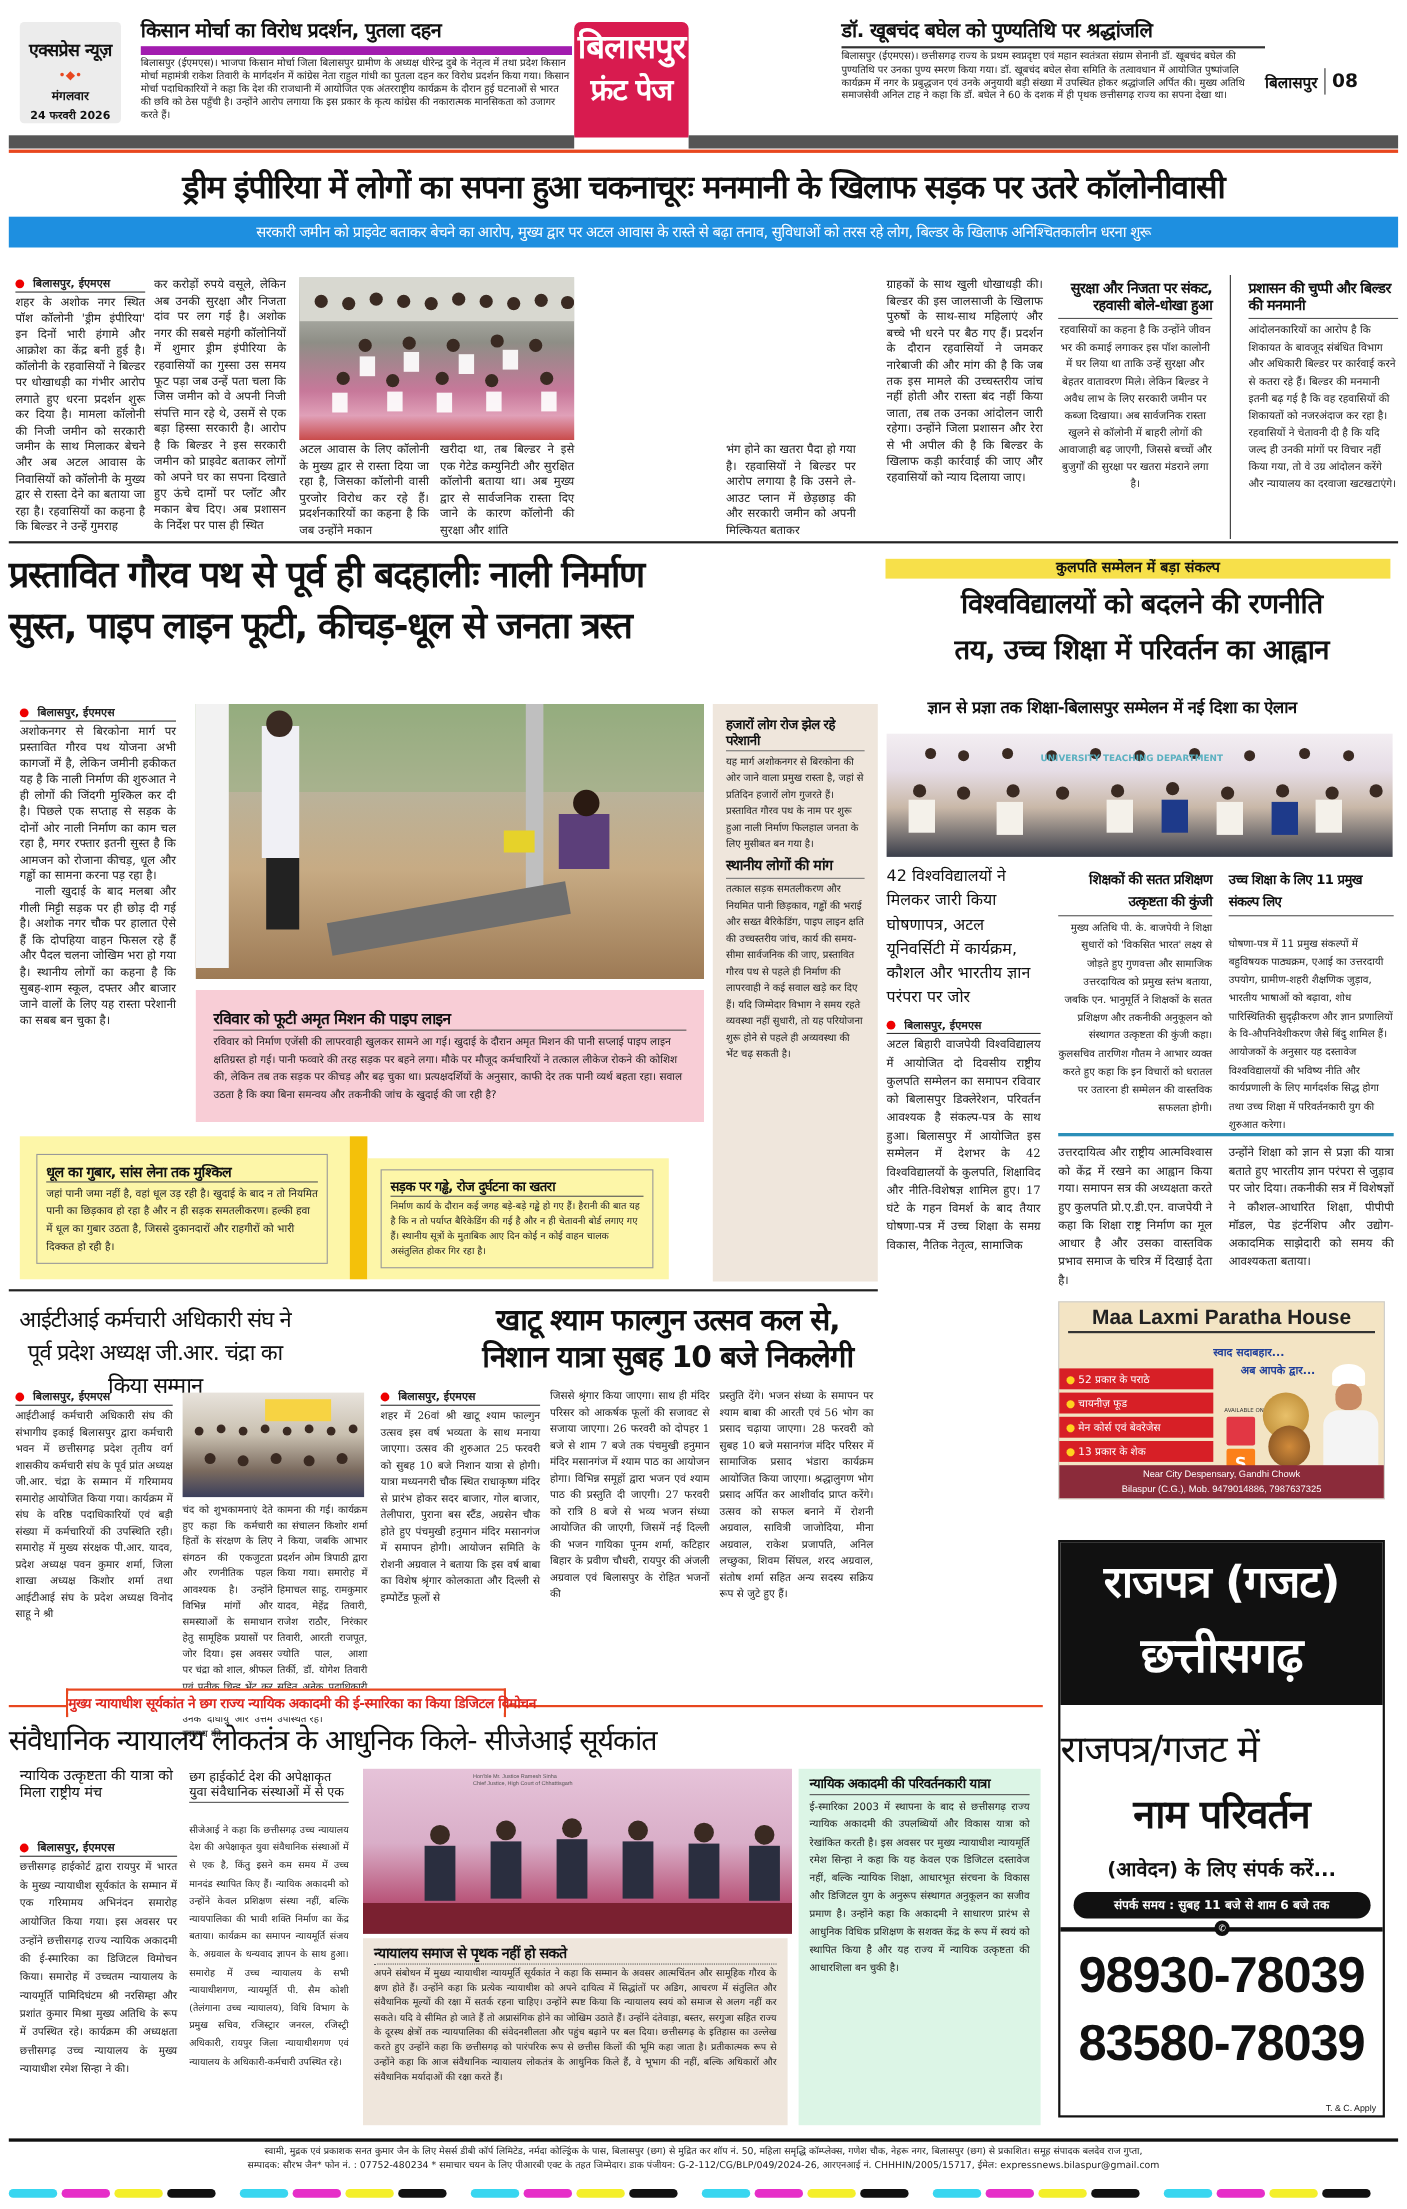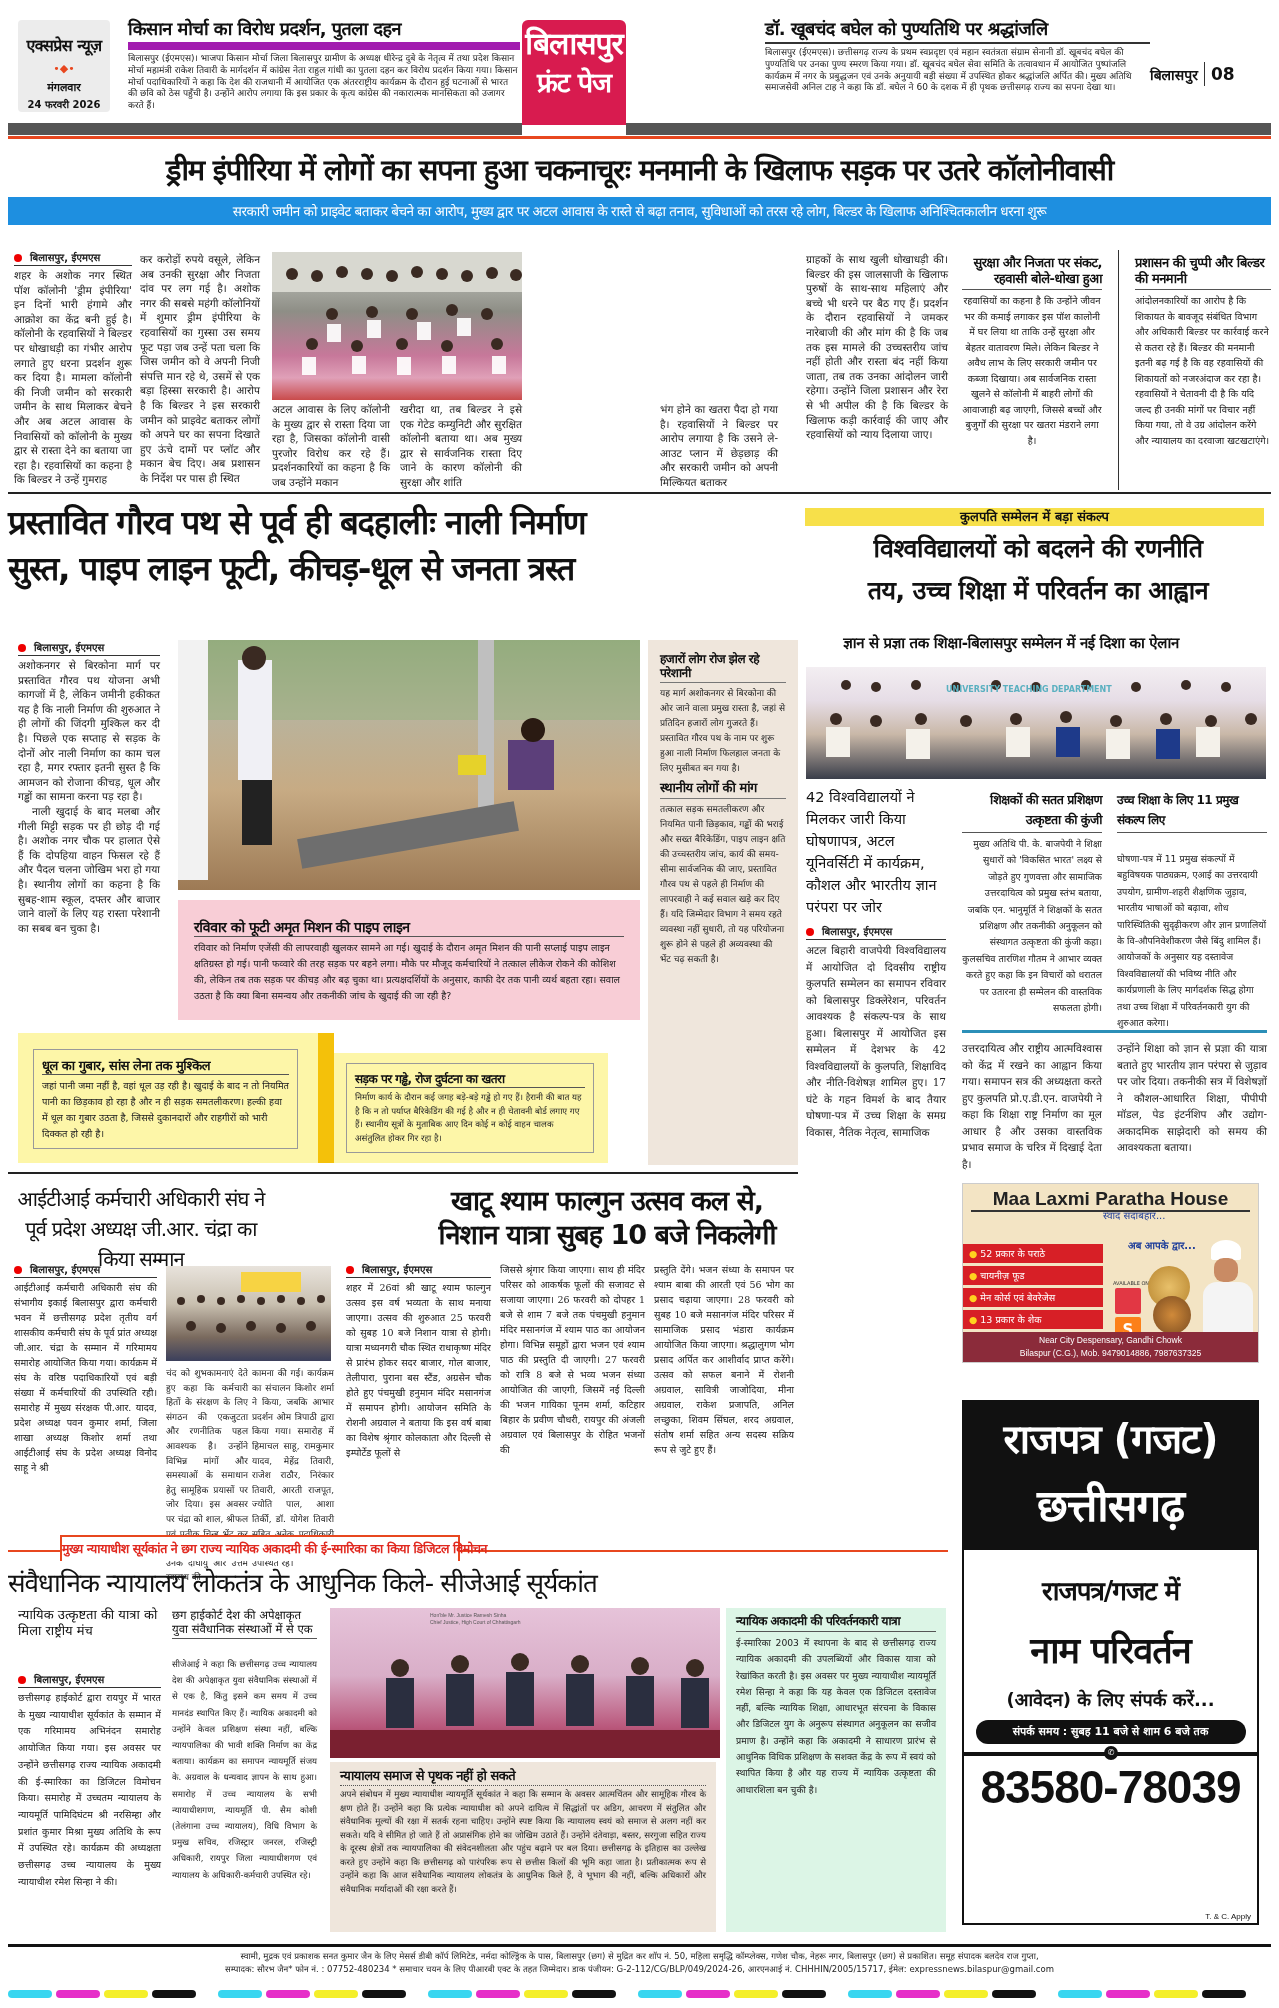--- a/index.html
+++ b/index.html
@@ -257,21 +257,21 @@
 </div>
 <div class="abs" style="left:346px;top:1262px;width:145px">
   <div class="dateline"><span class="dot"></span><span>बिलासपुर, ईएमएस</span></div>
   <div class="bodytext" style="font-size:9.5px;line-height:15px">शहर में 26वां श्री खाटू श्याम फाल्गुन उत्सव इस वर्ष भव्यता के साथ मनाया जाएगा। उत्सव की शुरुआत 25 फरवरी को सुबह 10 बजे निशान यात्रा से होगी। यात्रा मध्यनगरी चौक स्थित राधाकृष्ण मंदिर से प्रारंभ होकर सदर बाजार, गोल बाजार, तेलीपारा, पुराना बस स्टैंड, अग्रसेन चौक होते हुए पंचमुखी हनुमान मंदिर मसानगंज में समापन होगी। आयोजन समिति के रोशनी अग्रवाल ने बताया कि इस वर्ष बाबा का विशेष श्रृंगार कोलकाता और दिल्ली से इम्पोर्टेड फूलों से</div>
 </div>
 <div class="abs bodytext" style="left:500px;top:1262px;width:145px;font-size:9.5px;line-height:15px">जिससे श्रृंगार किया जाएगा। साथ ही मंदिर परिसर को आकर्षक फूलों की सजावट से सजाया जाएगा। 26 फरवरी को दोपहर 1 बजे से शाम 7 बजे तक पंचमुखी हनुमान मंदिर मसानगंज में श्याम पाठ का आयोजन होगा। विभिन्न समूहों द्वारा भजन एवं श्याम पाठ की प्रस्तुति दी जाएगी। 27 फरवरी को रात्रि 8 बजे से भव्य भजन संध्या आयोजित की जाएगी, जिसमें नई दिल्ली की भजन गायिका पूनम शर्मा, कटिहार बिहार के प्रवीण चौधरी, रायपुर की अंजली अग्रवाल एवं बिलासपुर के रोहित भजनों की</div>
 <div class="abs bodytext" style="left:654px;top:1262px;width:140px;font-size:9.5px;line-height:15px">प्रस्तुति देंगे। भजन संध्या के समापन पर श्याम बाबा की आरती एवं 56 भोग का प्रसाद चढ़ाया जाएगा। 28 फरवरी को सुबह 10 बजे मसानगंज मंदिर परिसर में सामाजिक प्रसाद भंडारा कार्यक्रम आयोजित किया जाएगा। श्रद्धालुगण भोग प्रसाद अर्पित कर आशीर्वाद प्राप्त करेंगे। उत्सव को सफल बनाने में रोशनी अग्रवाल, सावित्री जाजोदिया, मीना अग्रवाल, राकेश प्रजापति, अनिल लच्छुका, शिवम सिंघल, शरद अग्रवाल, संतोष शर्मा सहित अन्य सदस्य सक्रिय रूप से जुटे हुए हैं।</div>
 
 <div class="abs" style="left:962px;top:1183px;width:297px;height:180px;background:#f3e4c4;border:1px solid #ccc">
   <div style="font-family:'Liberation Sans',sans-serif;font-weight:bold;font-size:19px;text-align:center;margin-top:4px;border-bottom:2px solid #333;margin-left:8px;margin-right:8px;color:#222">Maa Laxmi Paratha House</div>
-  <div style="position:absolute;left:140px;top:24px;font-size:10px;color:#1f3e9a;font-weight:normal">स्वाद सदाबहार...</div>
+  <div style="position:absolute;left:140px;top:38px;font-size:10px;color:#1f3e9a;font-weight:bold">स्वाद सदाबहार...</div>
   <div style="position:absolute;left:165px;top:54px;font-size:10px;color:#1f3e9a;font-weight:bold">अब आपके द्वार...</div>
   <div style="position:absolute;left:0;top:60px;width:140px">
     <div style="background:#d71f26;color:#fff;font-size:9.5px;padding:3px 6px;margin-bottom:3px"><span style="color:#ffd21f">●</span> <span>52 प्रकार के पराठे</span></div>
     <div style="background:#d71f26;color:#fff;font-size:9.5px;padding:3px 6px;margin-bottom:3px"><span style="color:#ffd21f">●</span> <span>चायनीज़ फूड</span></div>
     <div style="background:#d71f26;color:#fff;font-size:9.5px;padding:3px 6px;margin-bottom:3px"><span style="color:#ffd21f">●</span> <span>मेन कोर्स एवं बेवरेजेस</span></div>
     <div style="background:#d71f26;color:#fff;font-size:9.5px;padding:3px 6px"><span style="color:#ffd21f">●</span> <span>13 प्रकार के शेक</span></div>
   </div>
   <div style="position:absolute;left:150px;top:96px;font-size:5px;color:#333">AVAILABLE ON</div>
   <div style="position:absolute;left:152px;top:104px;width:26px;height:26px;background:#e23744;border-radius:2px"></div>
   <div style="position:absolute;left:152px;top:133px;width:26px;height:26px;background:#fc8019;border-radius:2px;color:#fff;font-weight:bold;font-size:15px;text-align:center;line-height:26px">S</div>
@@ -286,27 +286,28 @@
     <div>Near City Despensary, Gandhi Chowk</div>
     <div>Bilaspur (C.G.), Mob. 9479014886, 7987637325</div>
   </div>
 </div>
 
 <div class="abs" style="left:962px;top:1400px;width:297px;height:525px;border:2px solid #111;background:#fff">
   <div style="background:#111;color:#fff;text-align:center;height:148px;padding-top:4px">
     <div style="font-size:40px;font-weight:bold;line-height:66px;letter-spacing:-1px">राजपत्र (गजट)</div>
     <div style="font-size:44px;font-weight:bold;line-height:68px;letter-spacing:-1px">छत्तीसगढ़</div>
   </div>
-  <div style="text-align:center;font-size:26px;font-weight:bold;line-height:62px;letter-spacing:-1px;margin-top:10px">राजपत्र/गजट में</div>
+  <div style="font-size:34px;font-weight:normal;line-height:62px;letter-spacing:-1px;margin-top:10px">राजपत्र/गजट में</div>
   <div style="text-align:center;font-size:36px;font-weight:bold;line-height:58px;letter-spacing:-1px">नाम परिवर्तन</div>
   <div style="text-align:center;font-size:18px;font-weight:bold;line-height:28px;margin-top:6px">(आवेदन) के लिए संपर्क करें...</div>
   <div style="margin:6px auto 0;width:270px;background:#111;color:#fff;border-radius:14px;text-align:center;font-size:11px;font-weight:bold;line-height:24px">संपर्क समय : सुबह 11 बजे से शाम 6 बजे तक</div>
   <div style="margin-top:8px;height:4px;background:#111;position:relative">
     <span style="position:absolute;left:140px;top:-6px;width:14px;height:14px;border-radius:50%;background:#111;color:#fff;font-size:8px;text-align:center;line-height:14px">✆</span>
   </div>
+  <div style="text-align:center;font-family:'Liberation Sans',sans-serif;font-weight:bold;font-size:46px;line-height:62px;letter-spacing:-1px;margin-top:8px">98930-78039</div>
   <div style="text-align:center;font-family:'Liberation Sans',sans-serif;font-weight:bold;font-size:46px;line-height:62px;letter-spacing:-1px">83580-78039</div>
   <div style="position:absolute;right:6px;bottom:2px;font-size:8px;font-family:'Liberation Sans',sans-serif">T. &amp; C. Apply</div>
 </div>
 
 <div class="rule" style="left:8px;top:1550px;width:940px;height:2px;background:#e8471f"></div>
 
 <div class="abs" style="left:60px;top:1535px;width:400px;height:26px;border:2px solid #e8471f;border-bottom:none;background:#fff"></div>
 <div class="abs" style="left:62px;top:1540px;width:396px;text-align:center;font-size:12.5px;font-weight:bold;color:#e0281f;white-space:nowrap;letter-spacing:-0.4px;background:#fff">मुख्य न्यायाधीश सूर्यकांत ने छग राज्य न्यायिक अकादमी की ई-स्मारिका का किया डिजिटल विमोचन</div>
 <div class="abs" style="left:8px;top:1565px;width:940px;font-size:26px;line-height:36px;letter-spacing:-1px;white-space:nowrap">संवैधानिक न्यायालय लोकतंत्र के आधुनिक किले- सीजेआई सूर्यकांत</div>
 <div class="abs" style="left:18px;top:1607px;width:150px;font-size:13px;line-height:16px">न्यायिक उत्कृष्टता की यात्रा को मिला राष्ट्रीय मंच</div>

